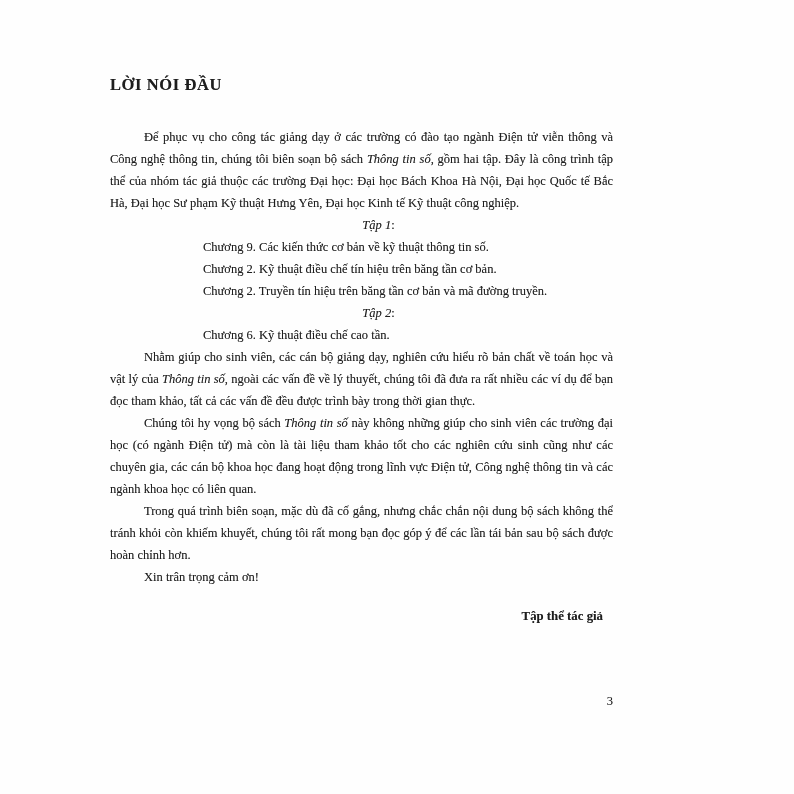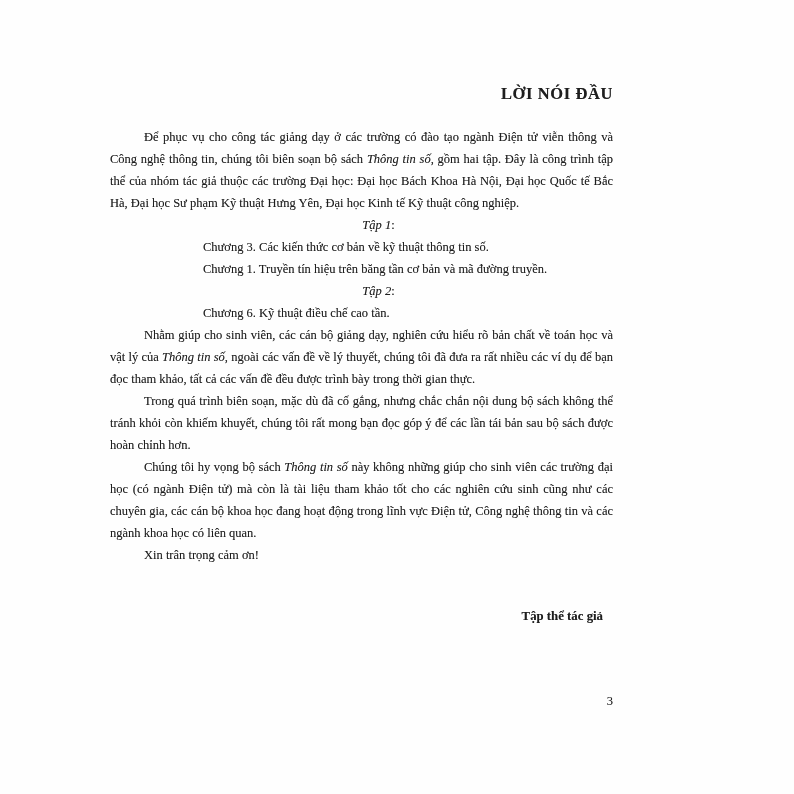--- a/index.html
+++ b/index.html
@@ -12,23 +12,23 @@
     width: 794px;
     height: 794px;
     background: #fefefe;
     font-family: "Liberation Serif", "DejaVu Serif", serif;
     color: #1e1e1e;
     overflow: hidden;
   }
   .page-title {
     position: absolute;
     left: 110px;
-    top: 84px;
+    top: 75px;
     width: 503px;
-    text-align: right;
+    text-align: left;
     font-size: 16.5px;
     font-weight: bold;
     letter-spacing: 0.6px;
     text-shadow: 0 0 0.5px rgba(0,0,0,0.45);
   }
   .text-block {
     position: absolute;
     left: 110px;
     top: 126px;
     width: 503px;
@@ -70,27 +70,28 @@
 </head>
 <body>
 
 <div class="page">
 
   <div class="page-title">LỜI NÓI ĐẦU</div>
 
   <div class="text-block">
       <p class="p-indent"><span>Để phục vụ cho công tác giảng dạy ở các trường có đào tạo ngành Điện tử viễn thông và Công nghệ thông tin, chúng tôi biên soạn bộ sách </span><span class="it">Thông tin số</span><span>, gồm hai tập. Đây là công trình tập thể của nhóm tác giả thuộc các trường Đại học: Đại học Bách Khoa Hà Nội, Đại học Quốc tế Bắc Hà, Đại học Sư phạm Kỹ thuật Hưng Yên, Đại học Kinh tế Kỹ thuật công nghiệp.</span></p>
       <p class="p-volume"><span class="it">Tập 1</span><span>:</span></p>
-      <p class="p-chapter"><span>Chương 3. Các kiến thức cơ bản về kỹ thuật thông tin số.</span></p>
-      <p class="p-chapter"><span>Chương 1. Truyền tín hiệu trên băng tần cơ bản và mã đường truyền.</span></p>
+      <p class="p-chapter"><span>Chương 9. Các kiến thức cơ bản về kỹ thuật thông tin số.</span></p>
+      <p class="p-chapter"><span>Chương 2. Kỹ thuật điều chế tín hiệu trên băng tần cơ bản.</span></p>
+      <p class="p-chapter"><span>Chương 2. Truyền tín hiệu trên băng tần cơ bản và mã đường truyền.</span></p>
       <p class="p-volume"><span class="it">Tập 2</span><span>:</span></p>
       <p class="p-chapter"><span>Chương 6. Kỹ thuật điều chế cao tần.</span></p>
       <p class="p-indent"><span>Nhằm giúp cho sinh viên, các cán bộ giảng dạy, nghiên cứu hiểu rõ bản chất về toán học và vật lý của </span><span class="it">Thông tin số</span><span>, ngoài các vấn đề về lý thuyết, chúng tôi đã đưa ra rất nhiều các ví dụ để bạn đọc tham khảo, tất cả các vấn đề đều được trình bày trong thời gian thực.</span></p>
+      <p class="p-indent"><span>Chúng tôi hy vọng bộ sách </span><span class="it">Thông tin số</span><span> này không những giúp cho sinh viên các trường đại học (có ngành Điện tử) mà còn là tài liệu tham khảo tốt cho các nghiên cứu sinh cũng như các chuyên gia, các cán bộ khoa học đang hoạt động trong lĩnh vực Điện tử, Công nghệ thông tin và các ngành khoa học có liên quan.</span></p>
       <p class="p-indent"><span>Trong quá trình biên soạn, mặc dù đã cố gắng, nhưng chắc chắn nội dung bộ sách không thể tránh khỏi còn khiếm khuyết, chúng tôi rất mong bạn đọc góp ý để các lần tái bản sau bộ sách được hoàn chỉnh hơn.</span></p>
-      <p class="p-indent"><span>Chúng tôi hy vọng bộ sách </span><span class="it">Thông tin số</span><span> này không những giúp cho sinh viên các trường đại học (có ngành Điện tử) mà còn là tài liệu tham khảo tốt cho các nghiên cứu sinh cũng như các chuyên gia, các cán bộ khoa học đang hoạt động trong lĩnh vực Điện tử, Công nghệ thông tin và các ngành khoa học có liên quan.</span></p>
       <p class="p-indent"><span>Xin trân trọng cảm ơn!</span></p>
     </div>
 
   <div class="signature">
     <span>Tập thể tác giả</span>
   </div>
 
   <div class="page-number">3</div>
 
 </div>

